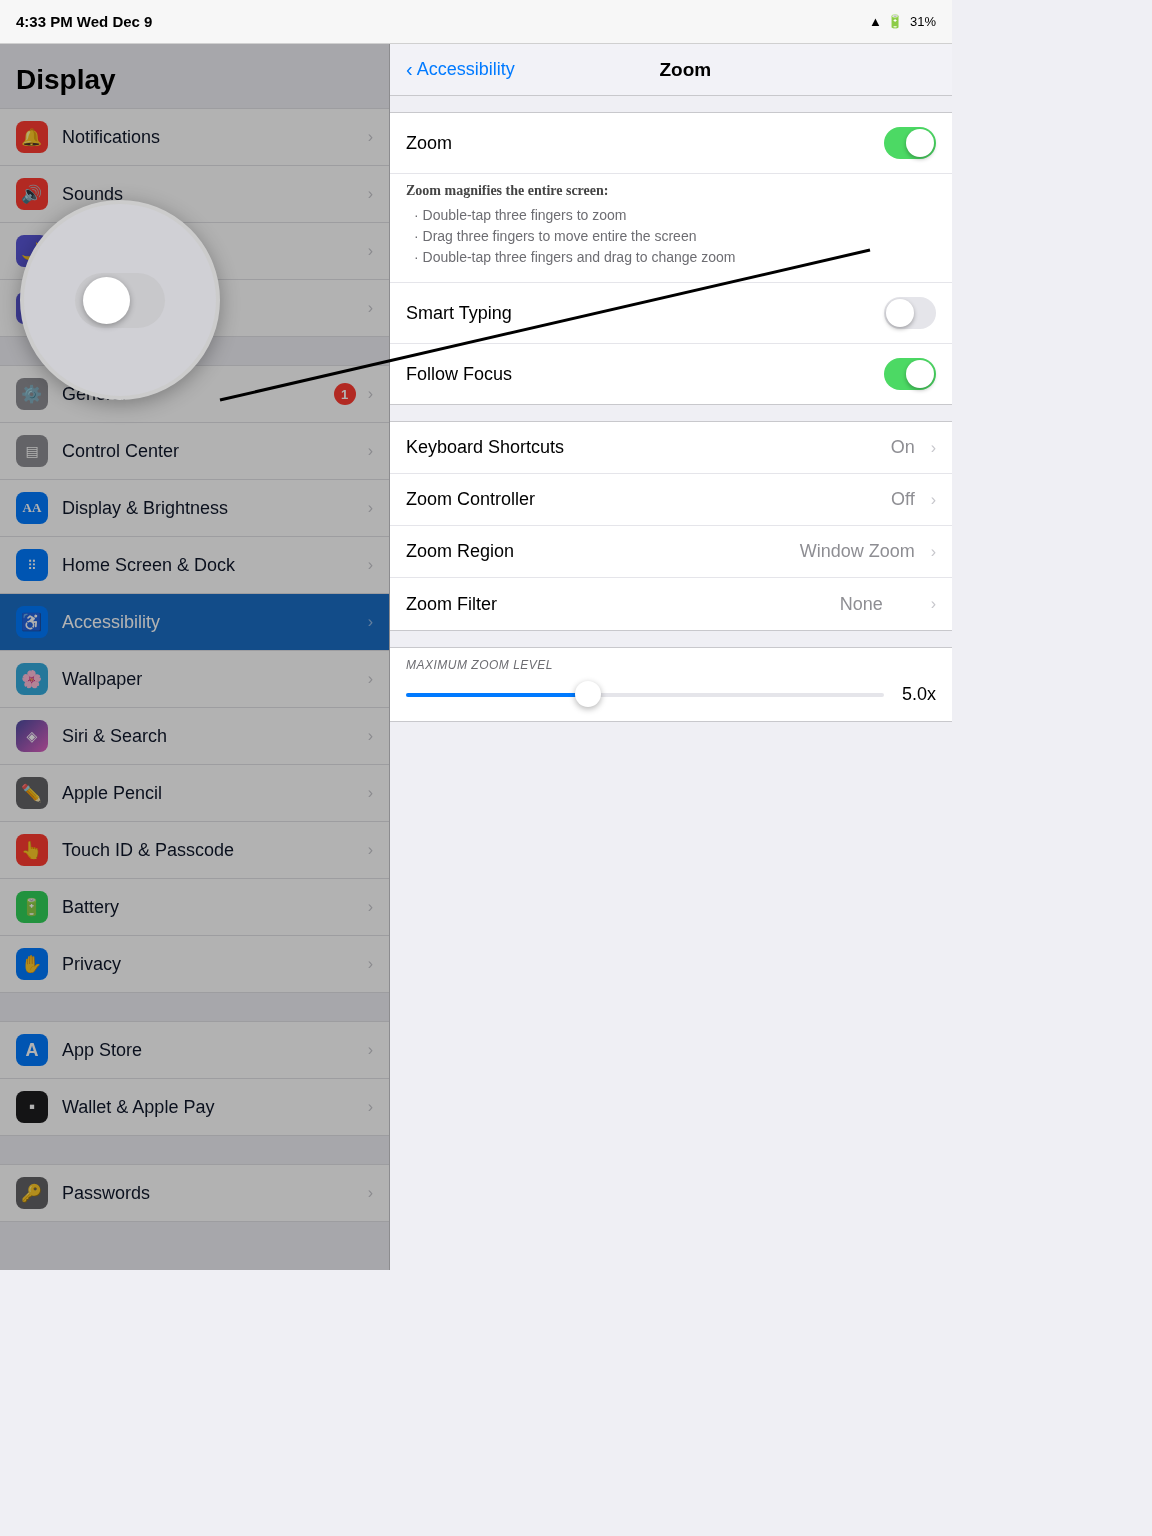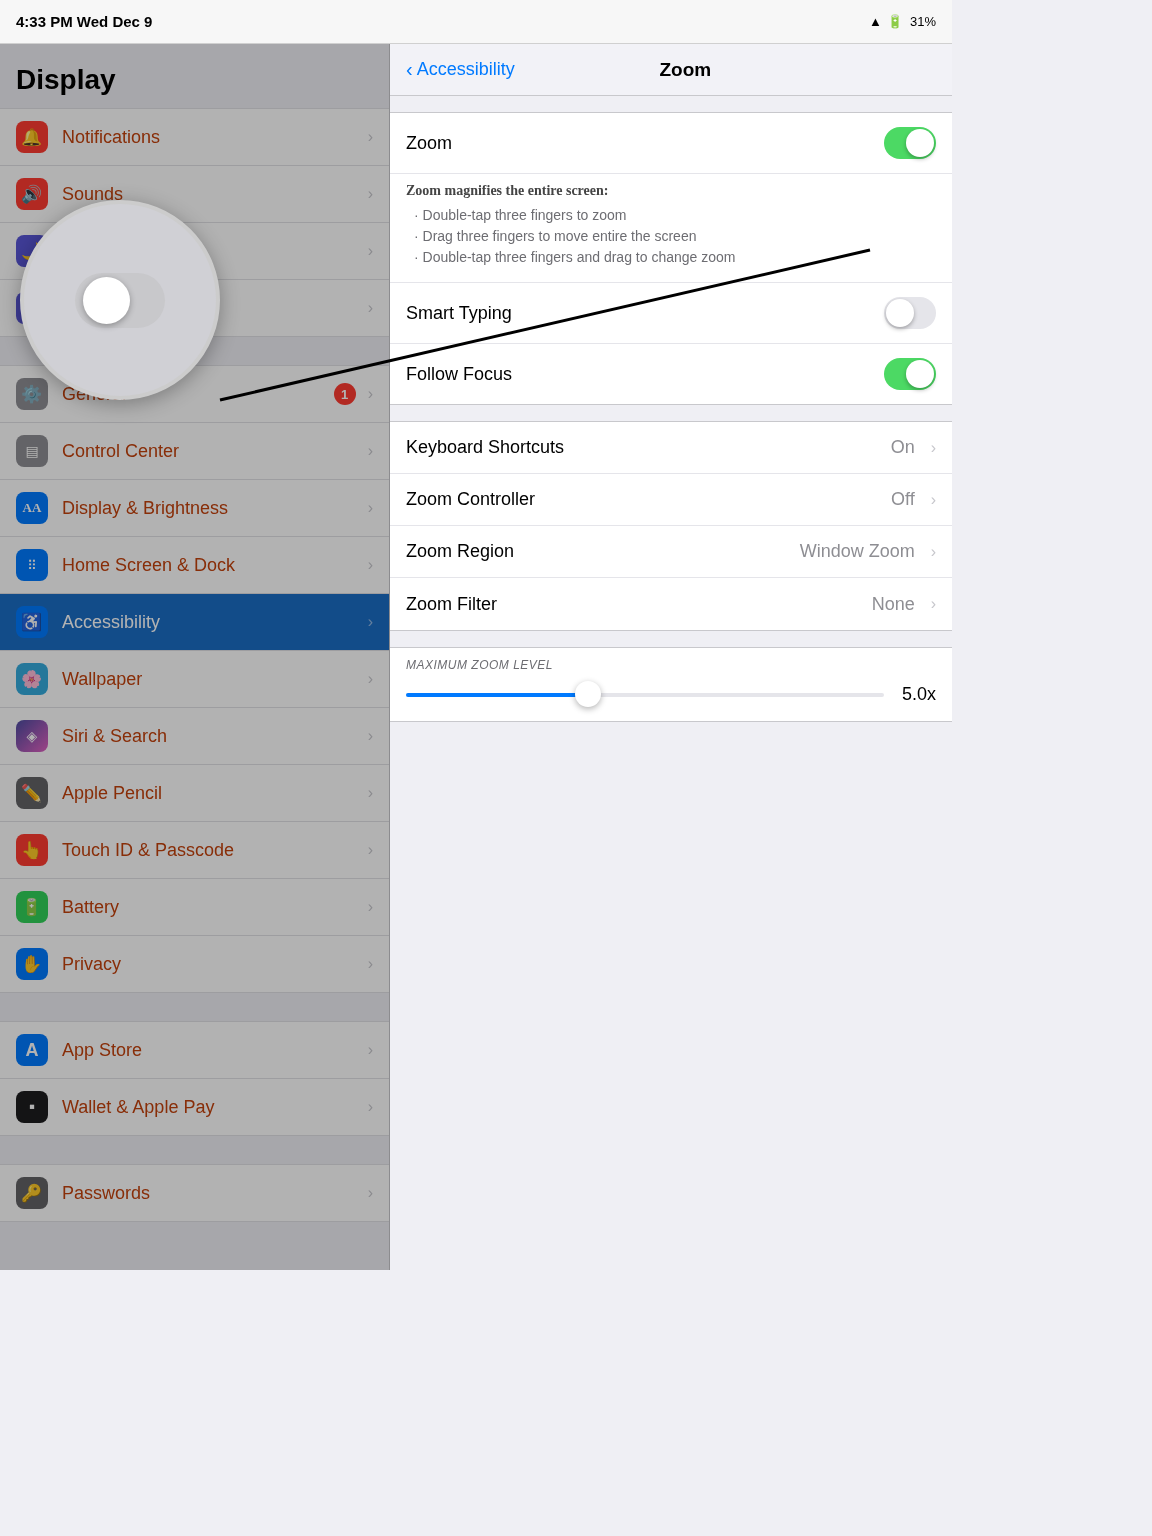--- a/index.html
+++ b/index.html
@@ -92,21 +92,21 @@
       margin-right: 14px;
       display: flex;
       align-items: center;
       justify-content: center;
       flex-shrink: 0;
       font-size: 17px;
       color: #fff;
     }
     .item-label {
       font-size: 18px;
-      color: #c2410c;
+      color: #0f172a;
       flex: 1;
     }
     .badge {
       background: #ff3b30;
       color: #fff;
       border-radius: 12px;
       min-width: 22px;
       height: 22px;
       font-size: 13px;
       font-weight: 600;
@@ -166,20 +166,21 @@
     }
     .card-row {
       display: flex;
       align-items: center;
       padding: 14px 16px;
       border-bottom: 1px solid #e5e5ea;
       min-height: 52px;
     }
     .card-row:last-child {
       border-bottom: none;
+      gap: 32px;
     }
     .card-row-label {
       font-size: 18px;
       color: #000;
       flex: 1;
     }
     .card-row-value {
       font-size: 18px;
       color: #8e8e93;
       margin-right: 16px;

